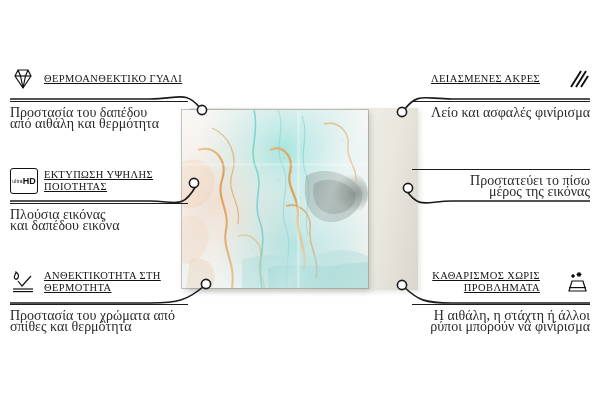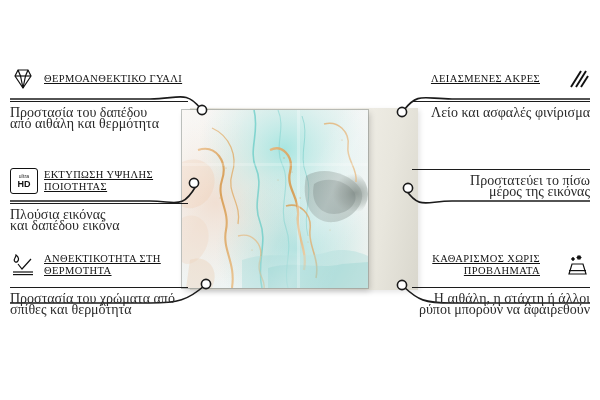--- a/index.html
+++ b/index.html
@@ -49,26 +49,26 @@
   .ico{width:26px;height:26px;flex:0 0 26px;color:#111;}
   .ico svg{display:block;width:26px;height:26px;}
 
   .rule{height:0;border-top:1.3px solid #1c1c1c;margin:5px 0 5px 0;width:100%;}
   .desc{
     font-size:14px;line-height:11.2px;color:#2a2a2a;font-weight:400;
   }
 
   .f1{top:62px;}
   .f2{top:164px;}
-  .f3{top:248px;}
+  .f3{top:265px;}
 
   
   .hd{
     width:26px;height:24px;border:1.3px solid #111;border-radius:3px;
-    display:flex;flex-direction:column;align-items:center;justify-content:center;
+    display:flex;flex-direction:row;align-items:center;justify-content:center;
     font-family:"Liberation Sans","DejaVu Sans",sans-serif;line-height:1;
   }
   .hd .u{font-size:5px;letter-spacing:.2px;}
   .hd .h{font-size:9px;font-weight:700;margin-top:1px;}
 
   svg.connectors{position:absolute;left:0;top:0;width:600px;height:400px;pointer-events:none;}
 </style>
 </head>
 <body>
 
@@ -263,17 +263,17 @@
           <path d="M5 22 L8 12 L19 12 L22 22 Z"></path>
           <path d="M5 18.6 L22 18.6"></path>
           <path d="M9 5 L9 9 M7 7 L11 7 M8 5.8 L10 8.2 M10 5.8 L8 8.2" stroke-width="1.1"></path>
           <path d="M15 3 L15 8 M12.5 5.5 L17.5 5.5 M13.2 3.8 L16.8 7.2 M16.8 3.8 L13.2 7.2" stroke-width="1.1"></path>
         </svg>
       </span>
     </div>
     <div class="rule"></div>
     <div class="desc">
       <div>Η αιθάλη, η στάχτη ή άλλοι</div>
-      <div>ρύποι μπορούν να αφαιρεθούν</div>
+      <div>ρύποι μπορούν να φινίρισμα</div>
     </div>
   </div>
 
 </div>
 
 </body></html>

